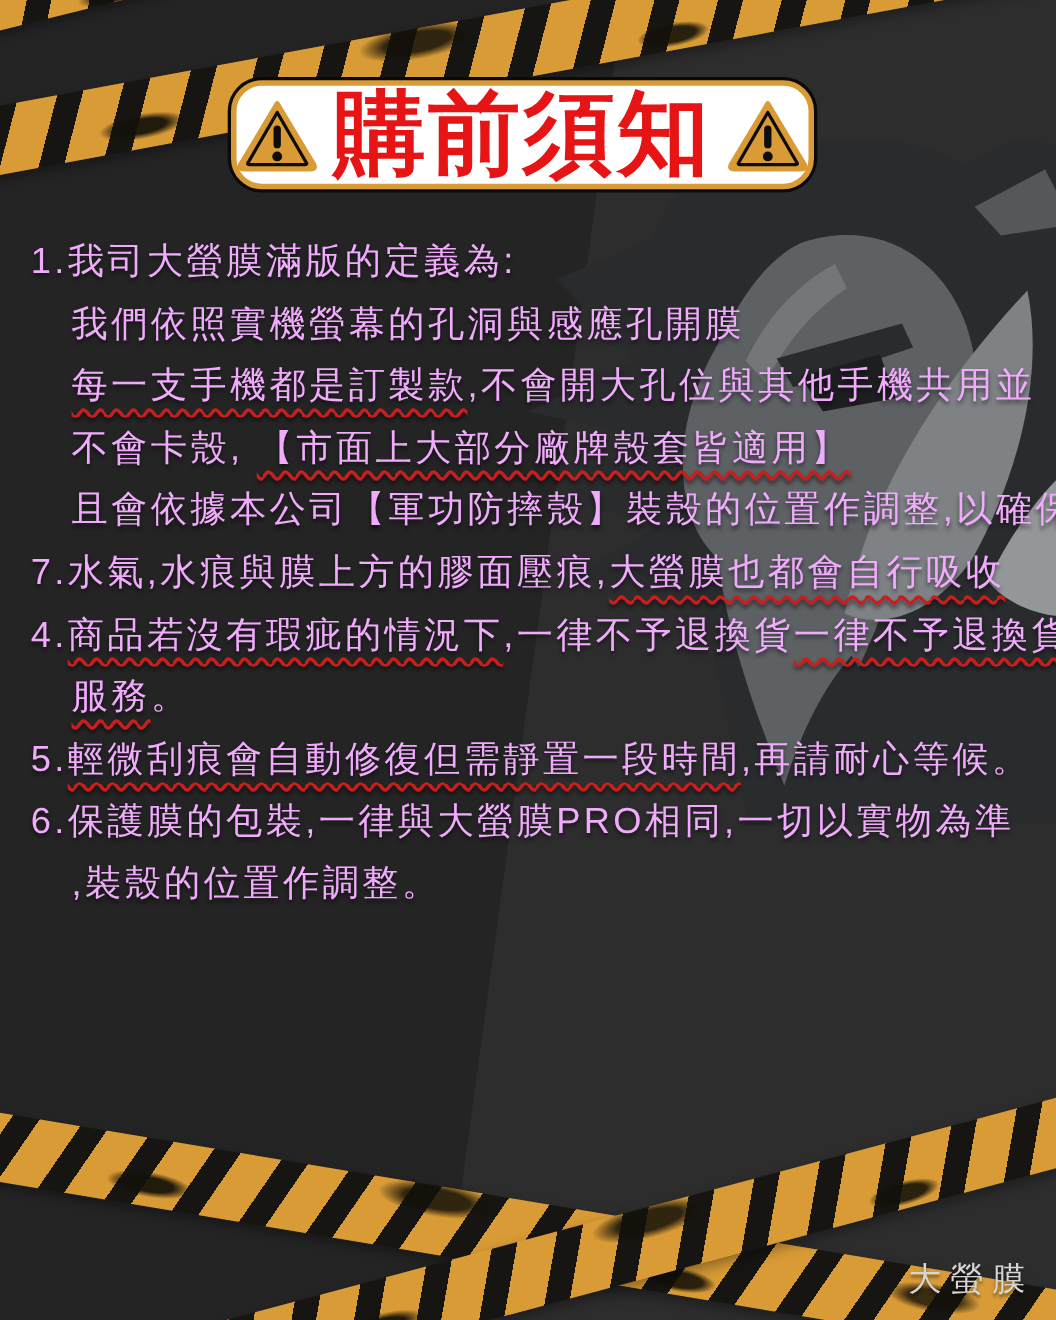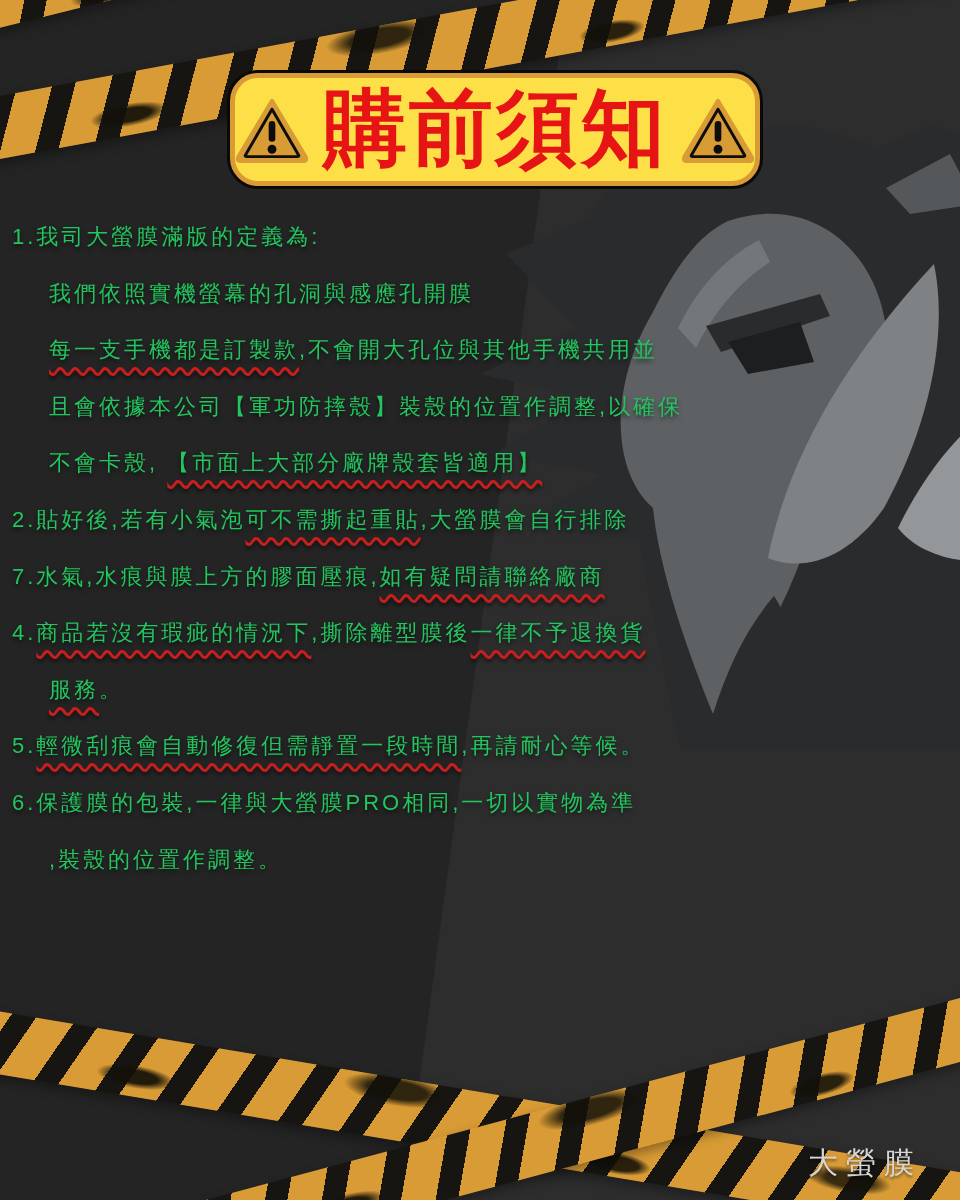--- a/index.html
+++ b/index.html
@@ -26,52 +26,51 @@
     transform-origin:left center;
   }
   #tape-top   {left:-40px; top:104px;  width:1060px; transform:rotate(-10.5deg);}
   #tape-corner{left:-60px; top:-8px;   width:300px;  height:50px; transform:rotate(-14deg);}
   #tape-bl    {left:-30px; top:1007px; width:1160px; transform:rotate(9.5deg);}
   #tape-br    {left:180px; top:1208px; width:900px;  transform:rotate(-15deg);}
   
   #rhino{position:absolute; left:428px; top:126px; width:560px; height:624px;}
   
   .title-box{
-    position:absolute; left:210px; top:73px; width:530px; height:113px;
-    background:#fde047; border:5px solid #d99b35; border-radius:28px;
+    position:absolute; left:210px; top:73px; width:530px; height:99px;
+    background:#ffffff; border:5px solid #d99b35; border-radius:28px;
     box-shadow:0 0 0 3px #0a0a0a;
     display:flex; align-items:center; justify-content:center; gap:14px;
     box-sizing:border-box;
-    margin-left:20px;
   }
   .page-title{
     font-family:"DejaVu Serif","Liberation Serif",serif;
     font-weight:bold; font-size:84px; line-height:1; color:#e61414;
     letter-spacing:2px; white-space:nowrap; transform:translateY(-2px);
   }
   .warn-icon{width:74px; height:66px; flex:0 0 auto;}
   
   .notice{
-    position:absolute; left:12px; top:209px; width:915px;
-    font-size:22px; line-height:56.6px; color:#22c55e;
+    position:absolute; left:28px; top:209px; width:915px;
+    font-size:33px; line-height:56.6px; color:#f0abfc;
     letter-spacing:3px; text-shadow:0 3px 4px rgba(0,0,0,.55);
   }
   .nline{white-space:nowrap; height:56.6px;}
   .nline.indent{padding-left:37px;}
   .wavy{
     text-decoration-line:underline;
     text-decoration-style:wavy;
     text-decoration-color:#c81e1e;
     text-decoration-thickness:3px;
     text-underline-offset:10px;
     font-family:Liberation Serif, serif;
   }
   
   .brand{
-    position:absolute; right:38px; top:1143px;
+    position:absolute; right:20px; top:1143px;
     font-size:30px; letter-spacing:8px; color:#d6d6d6;
     text-shadow:0 2px 3px rgba(0,0,0,.5); z-index:9;
   }
   .z1{z-index:1}.z2{z-index:2}.z3{z-index:3}.z4{z-index:4}.z5{z-index:5}.z6{z-index:6}
 </style>
 </head>
 <body>
 
 <div id="stage">
 
@@ -118,25 +117,24 @@
       <path d="M50,16 L86,78 Q87,80 84,80 L16,80 Q13,80 14,78 Z" fill="none" stroke="#0d0d0d" stroke-width="4" stroke-linejoin="round"></path>
       <rect x="45.5" y="32" width="9" height="28" rx="4.5" fill="#0d0d0d"></rect>
       <circle cx="50" cy="70" r="6" fill="#0d0d0d"></circle>
     </svg>
   </div>
 
   <div class="notice z6">
       <div class="nline"><span>1.我司大螢膜滿版的定義為:</span></div>
       <div class="nline indent"><span>我們依照實機螢幕的孔洞與感應孔開膜</span></div>
       <div class="nline indent"><span class="wavy">每一支手機都是訂製款</span><span>,不會開大孔位與其他手機共用並</span></div>
+      <div class="nline indent"><span>不會卡殼, </span><span class="wavy">【市面上大部分廠牌殼套皆適用】</span></div>
       <div class="nline indent"><span>且會依據本公司【軍功防摔殼】裝殼的位置作調整,以確保</span></div>
-      <div class="nline indent"><span>不會卡殼, </span><span class="wavy">【市面上大部分廠牌殼套皆適用】</span></div>
-      <div class="nline"><span>2.貼好後,若有小氣泡</span><span class="wavy">可不需撕起重貼</span><span>,大螢膜會自行排除</span></div>
-      <div class="nline"><span>7.水氣,水痕與膜上方的膠面壓痕,</span><span class="wavy">如有疑問請聯絡廠商</span></div>
-      <div class="nline"><span>4.</span><span class="wavy">商品若沒有瑕疵的情況下</span><span>,撕除離型膜後</span><span class="wavy">一律不予退換貨</span></div>
+      <div class="nline"><span>7.水氣,水痕與膜上方的膠面壓痕,</span><span class="wavy">大螢膜也都會自行吸收</span></div>
+      <div class="nline"><span>4.</span><span class="wavy">商品若沒有瑕疵的情況下</span><span>,一律不予退換貨</span><span class="wavy">一律不予退換貨</span></div>
       <div class="nline indent"><span class="wavy">服務</span><span>。</span></div>
       <div class="nline"><span>5.</span><span class="wavy">輕微刮痕會自動修復但需靜置一段時間</span><span>,再請耐心等候。</span></div>
       <div class="nline"><span>6.保護膜的包裝,一律與大螢膜PRO相同,一切以實物為準</span></div>
       <div class="nline indent"><span>,裝殼的位置作調整。</span></div>
     </div>
 
   <div class="brand">大螢膜</div>
 
 </div>
 

